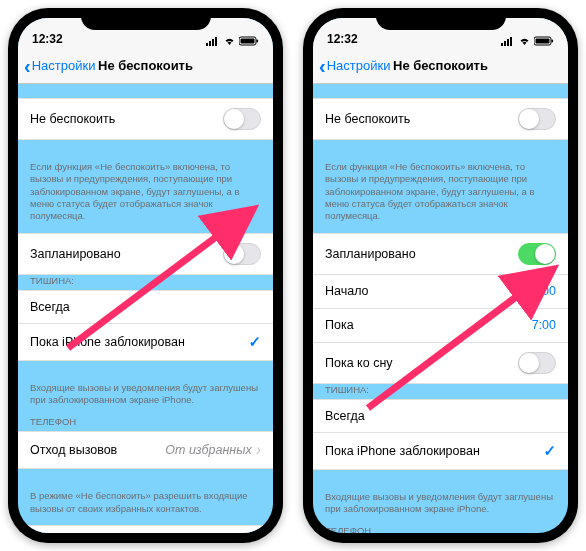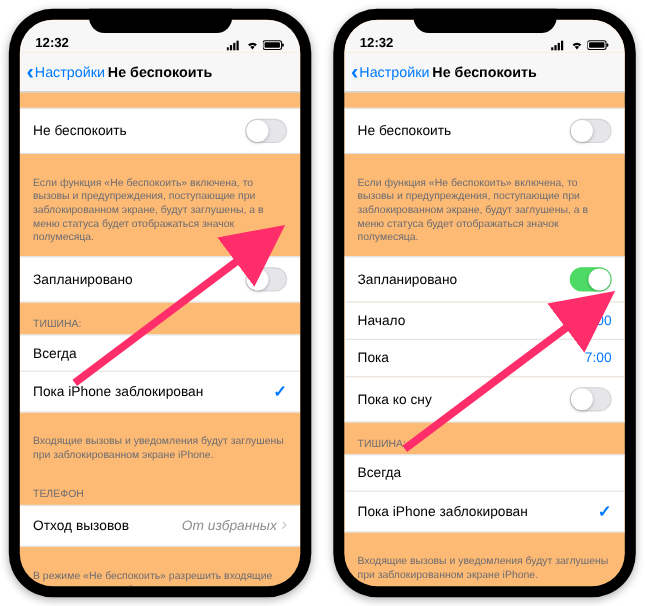--- a/index.html
+++ b/index.html
@@ -17,21 +17,21 @@
   height: 535px;
   background: #000;
   border-radius: 40px;
   padding: 10px;
   position: relative;
   box-shadow: 0 2px 8px rgba(0,0,0,.3);
 }
 .screen {
   width: 100%;
   height: 100%;
-  background: #fdba74;
+  background: #7dd3fc;
   border-radius: 30px;
   overflow: hidden;
   position: relative;
 }
 .notch {
   position: absolute;
   top: 0;
   left: 50%;
   transform: translateX(-50%);
   width: 130px;
@@ -95,21 +95,21 @@
 }
 .cell.first-in-group { border-top: 1px solid #e0e0e0; }
 .footer {
   padding: 5px 12px 10px;
   font-size: 9.5px;
   color: #6d6d72;
   line-height: 1.3;
   margin-top: 16px;
 }
 .header {
-  padding: 14px 12px 4px;
+  padding: 0 12px 4px;
   font-size: 9.5px;
   color: #6d6d72;
   text-transform: uppercase;
 }
 .toggle {
   width: 38px;
   height: 22px;
   border-radius: 11px;
   position: relative;
   background: #e5e5ea;

